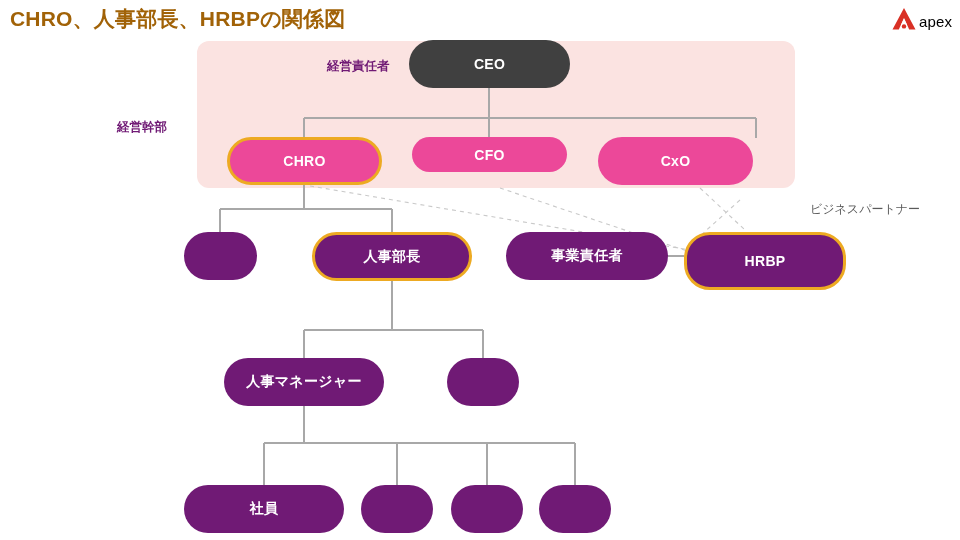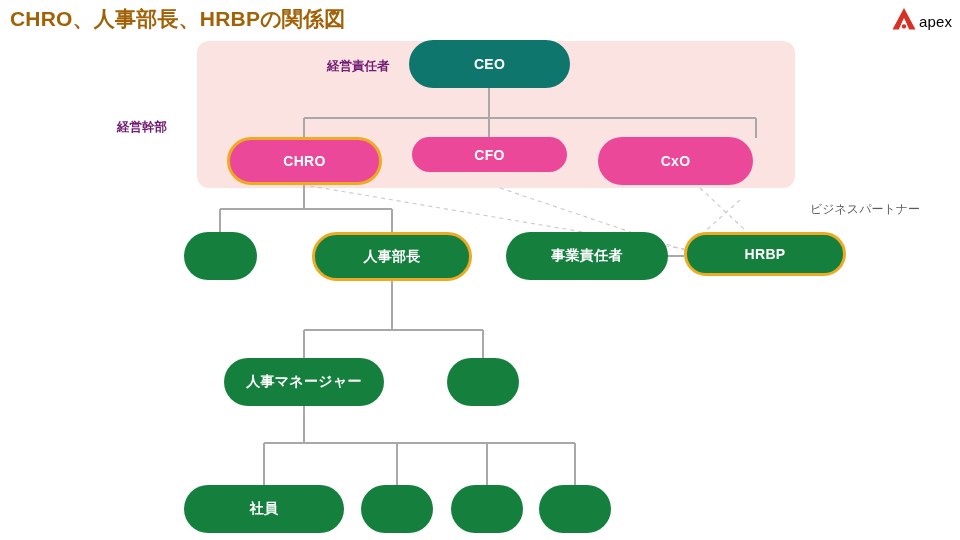--- a/index.html
+++ b/index.html
@@ -74,23 +74,23 @@
     border-radius: 26px;
     display: flex;
     align-items: center;
     justify-content: center;
     color: #ffffff;
     font-size: 14px;
     font-weight: bold;
     letter-spacing: 0.3px;
     white-space: nowrap;
   }
-  .node.tone-ceo     { background: #0f766e; }
+  .node.tone-ceo     { background: #404040; }
   .node.tone-exec    { background: #ec4899; }
-  .node.tone-default { background: #15803d; }
+  .node.tone-default { background: #701a75; }
   .node.highlight    { border: 3px solid #edaa22; }
 
   
   .side-label {
     position: absolute;
     font-size: 12.5px;
     font-weight: bold;
     color: #701a75;
     white-space: nowrap;
   }
@@ -170,21 +170,21 @@
 <div class="node tone-exec" style="left:412px; top:137px; width:155px; height:35px;">CFO</div>
 
 <div class="node tone-exec" style="left:598px; top:137px; width:155px; height:48px;">CxO</div>
 
 <div class="node tone-default" style="left:184px; top:232px; width:73px; height:48px;"></div>
 
 <div class="node tone-default highlight" style="left:312px; top:232px; width:160px; height:49px;">人事部長</div>
 
 <div class="node tone-default" style="left:506px; top:232px; width:162px; height:48px;">事業責任者</div>
 
-<div class="node tone-default highlight" style="left:684px; top:232px; width:162px; height:44px;">HRBP</div>
+<div class="node tone-default highlight" style="left:684px; top:232px; width:162px; height:58px;">HRBP</div>
 
 <div class="node tone-default" style="left:224px; top:358px; width:160px; height:48px;">人事マネージャー</div>
 
 <div class="node tone-default" style="left:447px; top:358px; width:72px; height:48px;"></div>
 
 <div class="node tone-default" style="left:184px; top:485px; width:160px; height:48px;">社員</div>
 
 <div class="node tone-default" style="left:361px; top:485px; width:72px; height:48px;"></div>
 
 <div class="node tone-default" style="left:451px; top:485px; width:72px; height:48px;"></div>

